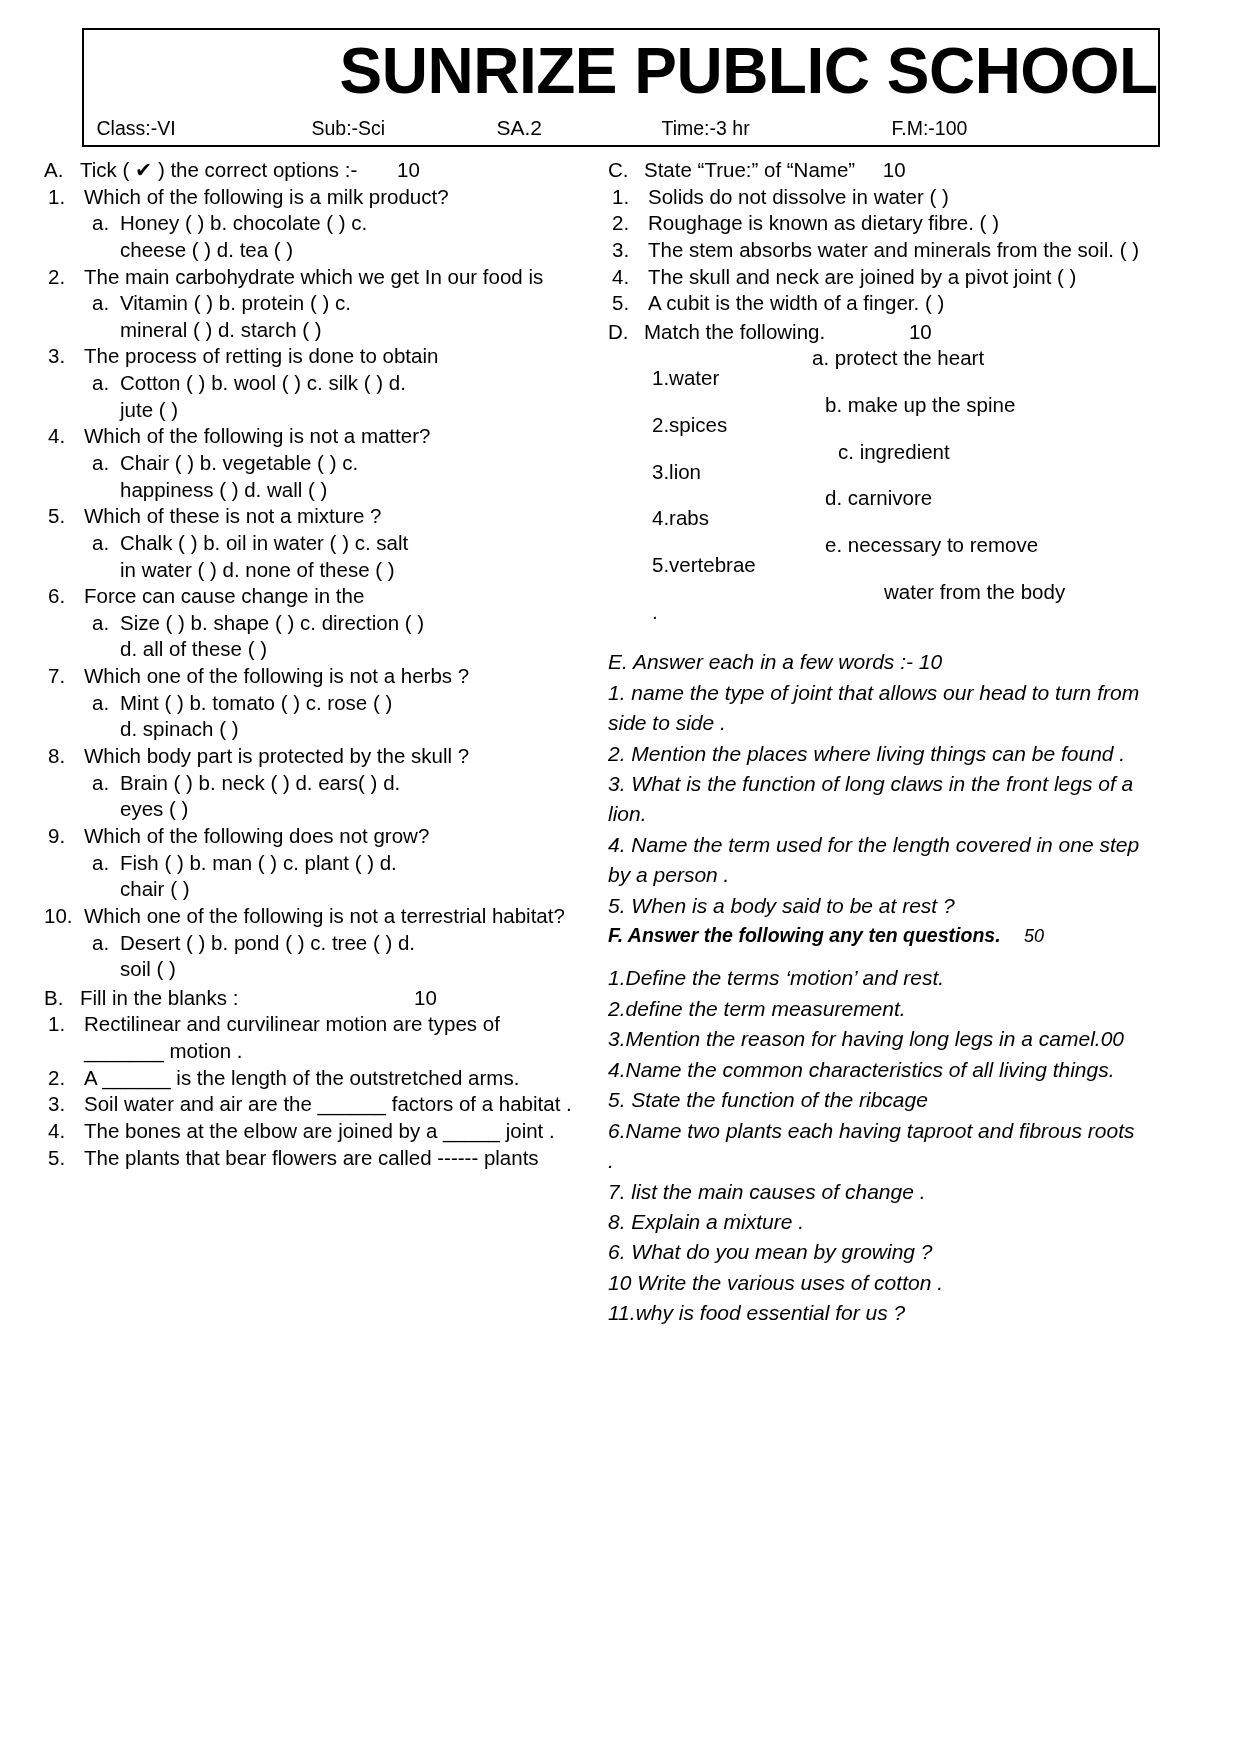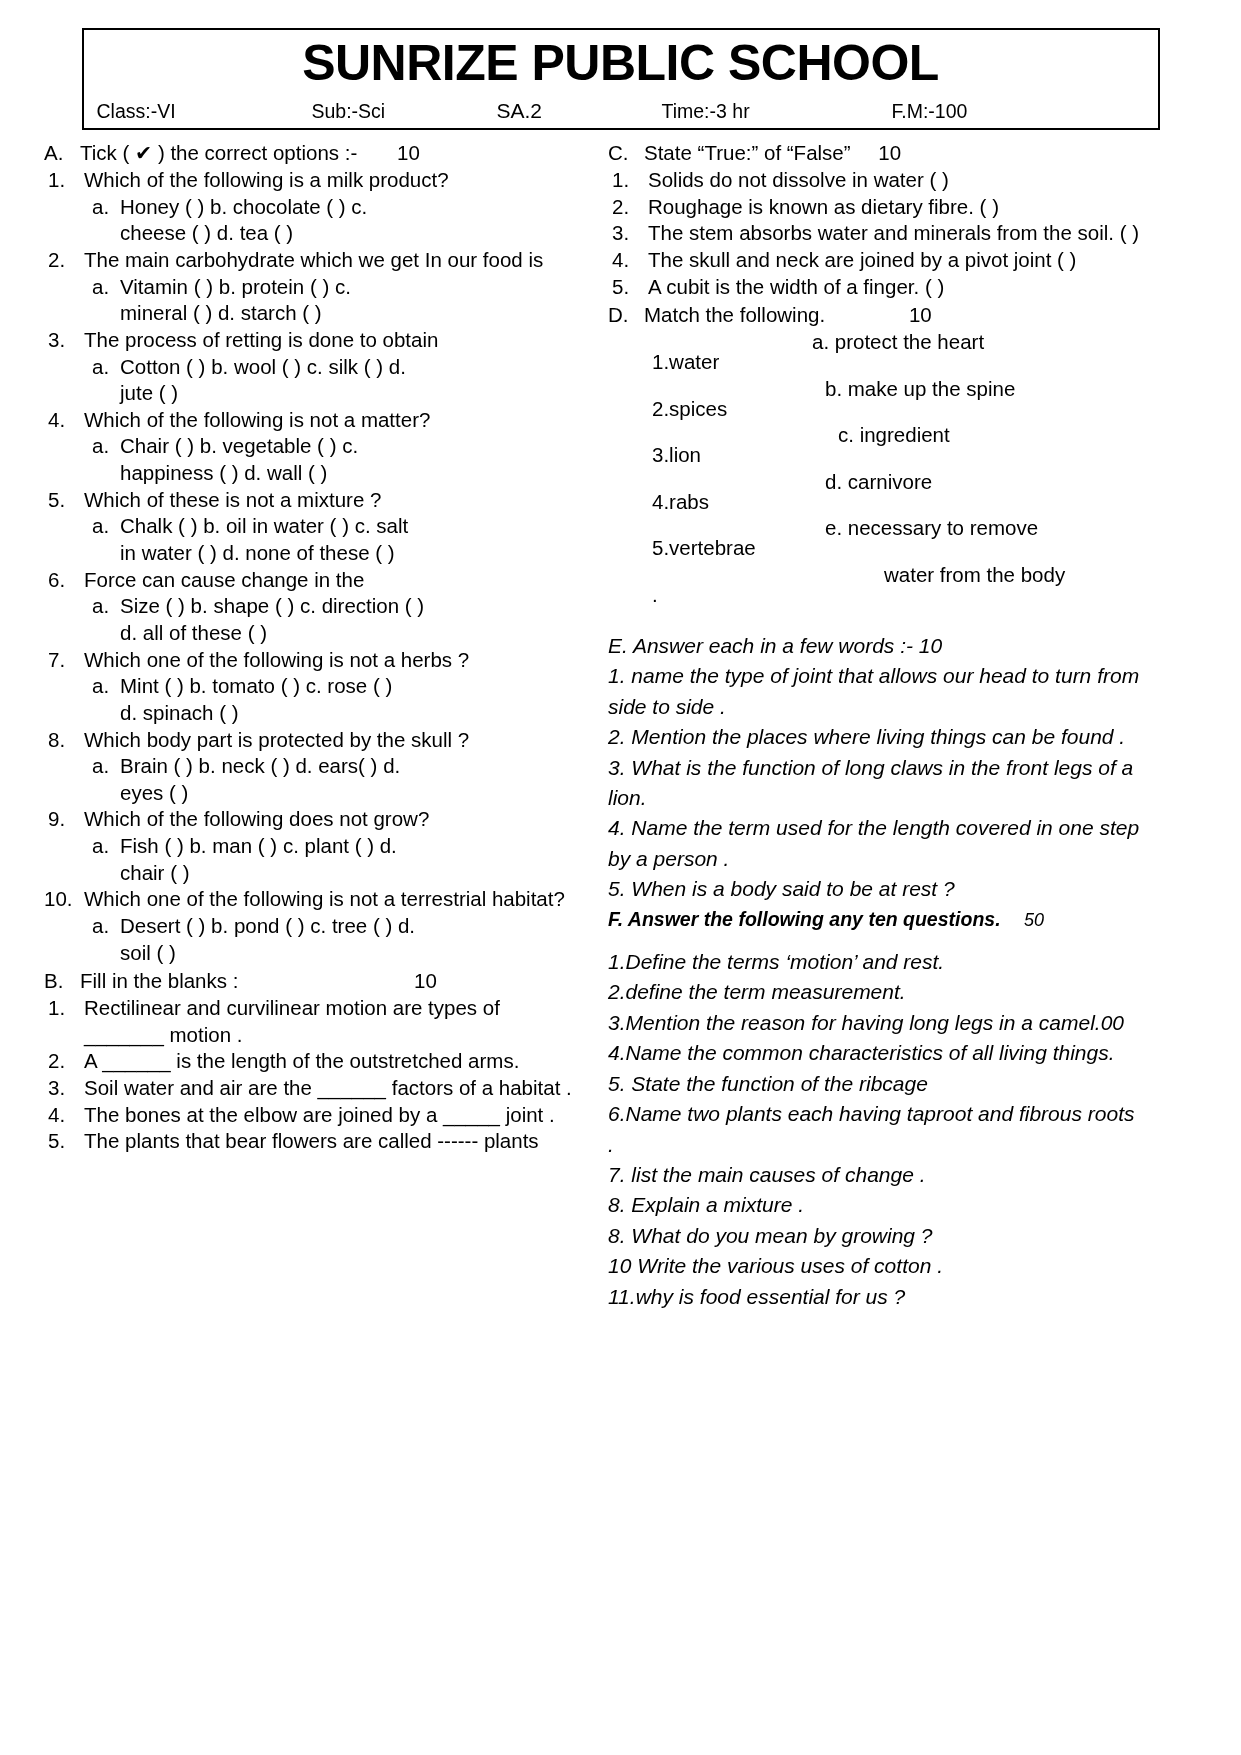--- a/index.html
+++ b/index.html
@@ -24,22 +24,22 @@
 
   
   .header-box {
     border: 2px solid #000;
     box-sizing: border-box;
     width: 1078px;
     margin: 0 auto;
     padding: 4px 0 6px 0;
   }
   .school-title {
-    text-align: center;
-    font-size: 50px;
+    text-align: right;
+    font-size: 64px;
     font-weight: bold;
     letter-spacing: -0.5px;
     line-height: 1.18;
     font-family: "Liberation Sans", sans-serif;
     white-space: nowrap;
   }
   .meta-row {
     display: flex;
     align-items: baseline;
     font-size: 19.5px;
@@ -313,21 +313,21 @@
         </div>
       </div>
 
     </div>
 
     <div class="col-right">
 
       <div class="sec-head">
         <span class="sec-letter">C.</span>
         <span class="sec-text">
-          <span>State “True:” of “False”</span>
+          <span>State “True:” of “Name”</span>
           <span class="marks-gap" style="padding-left:22px">10</span>
         </span>
       </div>
 
       <div>
         <div class="q-item">
           <span class="q-num">1.</span>
           <span class="q-body">Solids do not dissolve in water (  )</span>
         </div>
         <div class="q-item">
@@ -403,20 +403,20 @@
 
       <div>
         <p class="plain-para"> 1.Define the terms ‘motion’ and rest.</p>
         <p class="plain-para"> 2.define the term measurement.</p>
         <p class="plain-para"> 3.Mention the reason for having long legs in a camel.00</p>
         <p class="plain-para">  4.Name the common characteristics of all living things.</p>
         <p class="plain-para">  5. State the function of the ribcage</p>
         <p class="plain-para"> 6.Name two plants each having taproot and fibrous roots .</p>
         <p class="plain-para">  7. list the main causes of change .</p>
         <p class="plain-para">  8. Explain a mixture .</p>
-        <p class="plain-para">  8. What do you mean by growing ?</p>
+        <p class="plain-para">  6. What do you mean by growing ?</p>
         <p class="plain-para"> 10 Write the various uses of cotton .</p>
         <p class="plain-para"> 11.why is food essential for us ?</p>
       </div>
 
     </div>
   </div>
 </div>
 
 </body></html>

